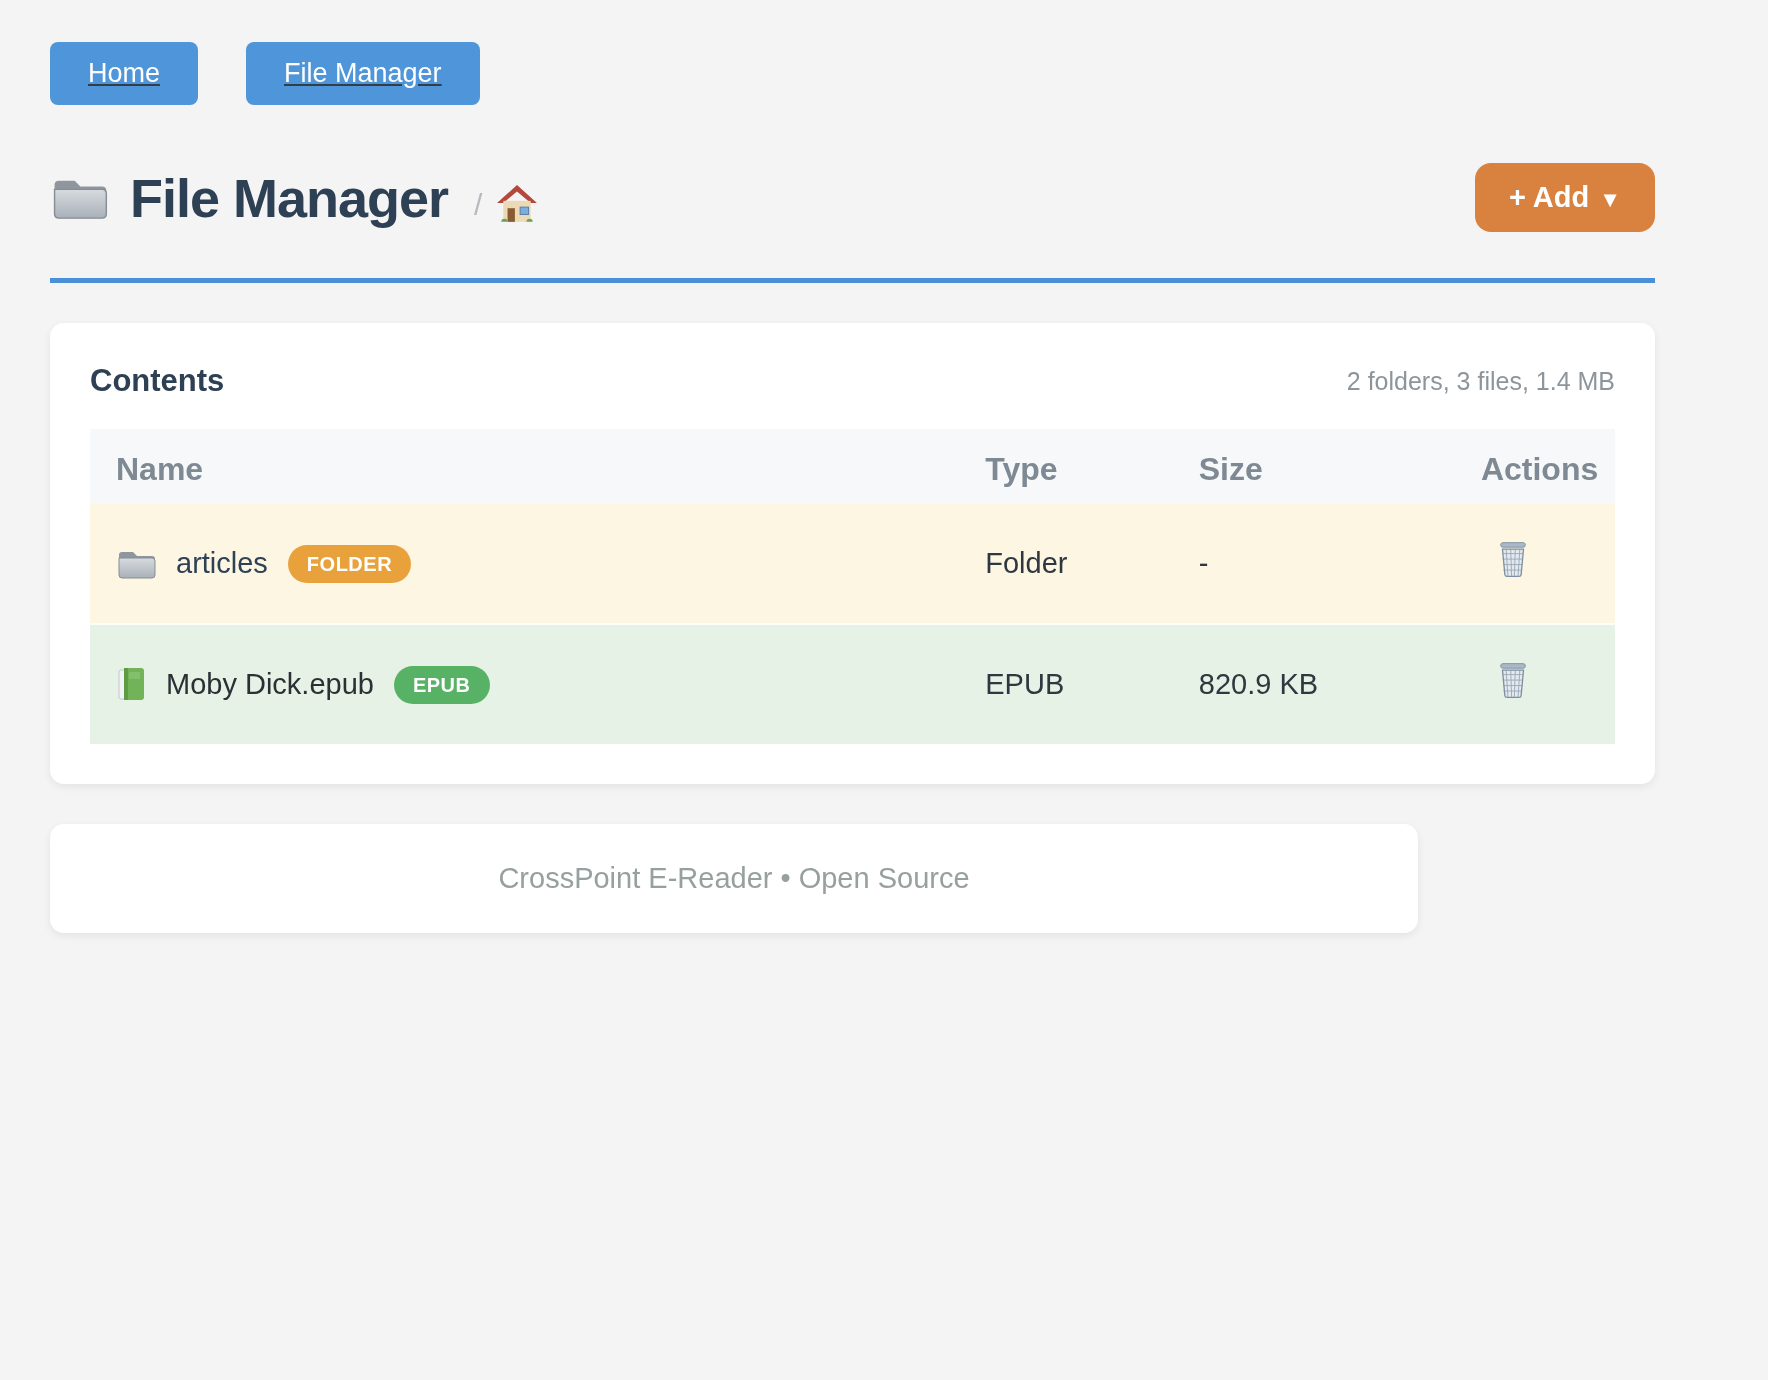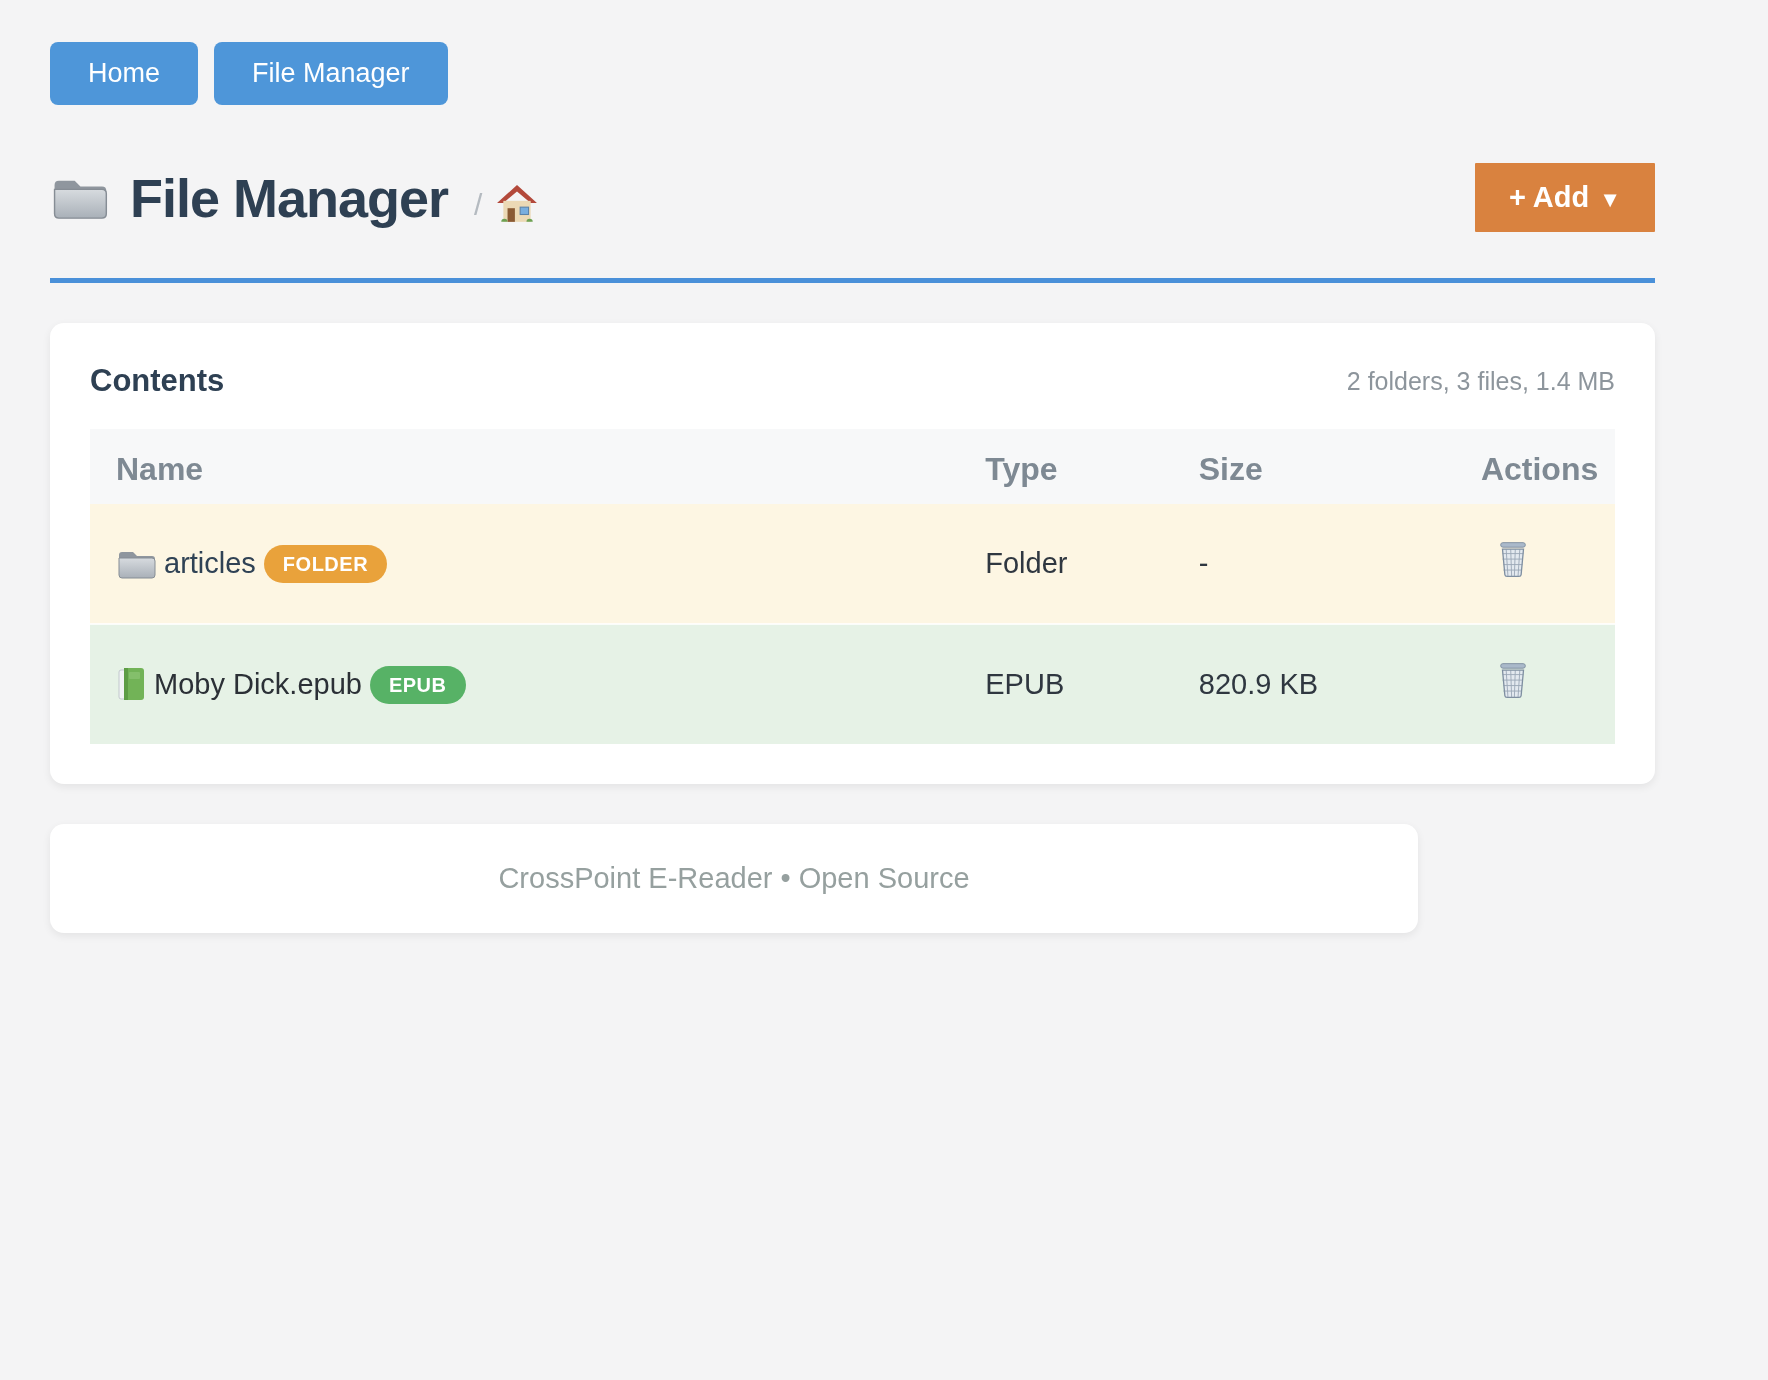--- a/index.html
+++ b/index.html
@@ -7,21 +7,21 @@
   body {
     width: 1768px;
     min-height: 1380px;
     font-family: "Liberation Sans", "DejaVu Sans", sans-serif;
     color: #333d47;
     padding: 42px 113px 40px 50px;
   }
   .content { width: 1605px; }
 
   
-  .nav { display: flex; gap: 16px; }
+  .nav { display: flex; gap: 48px; text-decoration: underline; }
   .nav-btn {
     background: #4e96d9;
     color: #ffffff;
     border: none;
     border-radius: 8px;
     font-family: inherit;
     font-size: 27px;
     padding: 16px 38px;
     cursor: pointer;
   }
@@ -44,21 +44,21 @@
   .crumb-sep {
     color: #b4bac0;
     font-size: 30px;
     margin: 14px 14px 0 26px;
   }
   .crumb-home { margin-top: 12px; cursor: pointer; background: none; border: none; line-height: 0; }
   .add-btn {
     background: #d9823f;
     color: #ffffff;
     border: none;
-    border-radius: 1px;
+    border-radius: 16px;
     font-family: inherit;
     font-size: 29px;
     font-weight: bold;
     padding: 18px 34px;
     cursor: pointer;
   }
   .add-caret { font-size: 22px; margin-left: 10px; }
 
   .title-rule {
     margin-top: 46px;
@@ -106,21 +106,21 @@
 
   td {
     font-size: 29px;
     padding: 36px 0 36px 26px;
     vertical-align: middle;
   }
   tr.row-folder td { background: #fdf6e3; }
   tr.row-epub   td { background: #e6f2e6; }
   tr.file-row:not(:last-child) td { border-bottom: 2px solid rgba(255,255,255,0.8); }
 
-  .name-cell { display: flex; align-items: center; gap: 8px; }
+  .name-cell { display: flex; align-items: center; gap: 20px; }
   .name-link { text-decoration: none; cursor: pointer; }
   tr.row-folder .name-link { color: #2f4255; }
   tr.row-epub   .name-link { color: #2b3036; }
 
   .badge {
     display: inline-block;
     color: #ffffff;
     font-size: 20px;
     font-weight: bold;
     letter-spacing: 0.5px;

